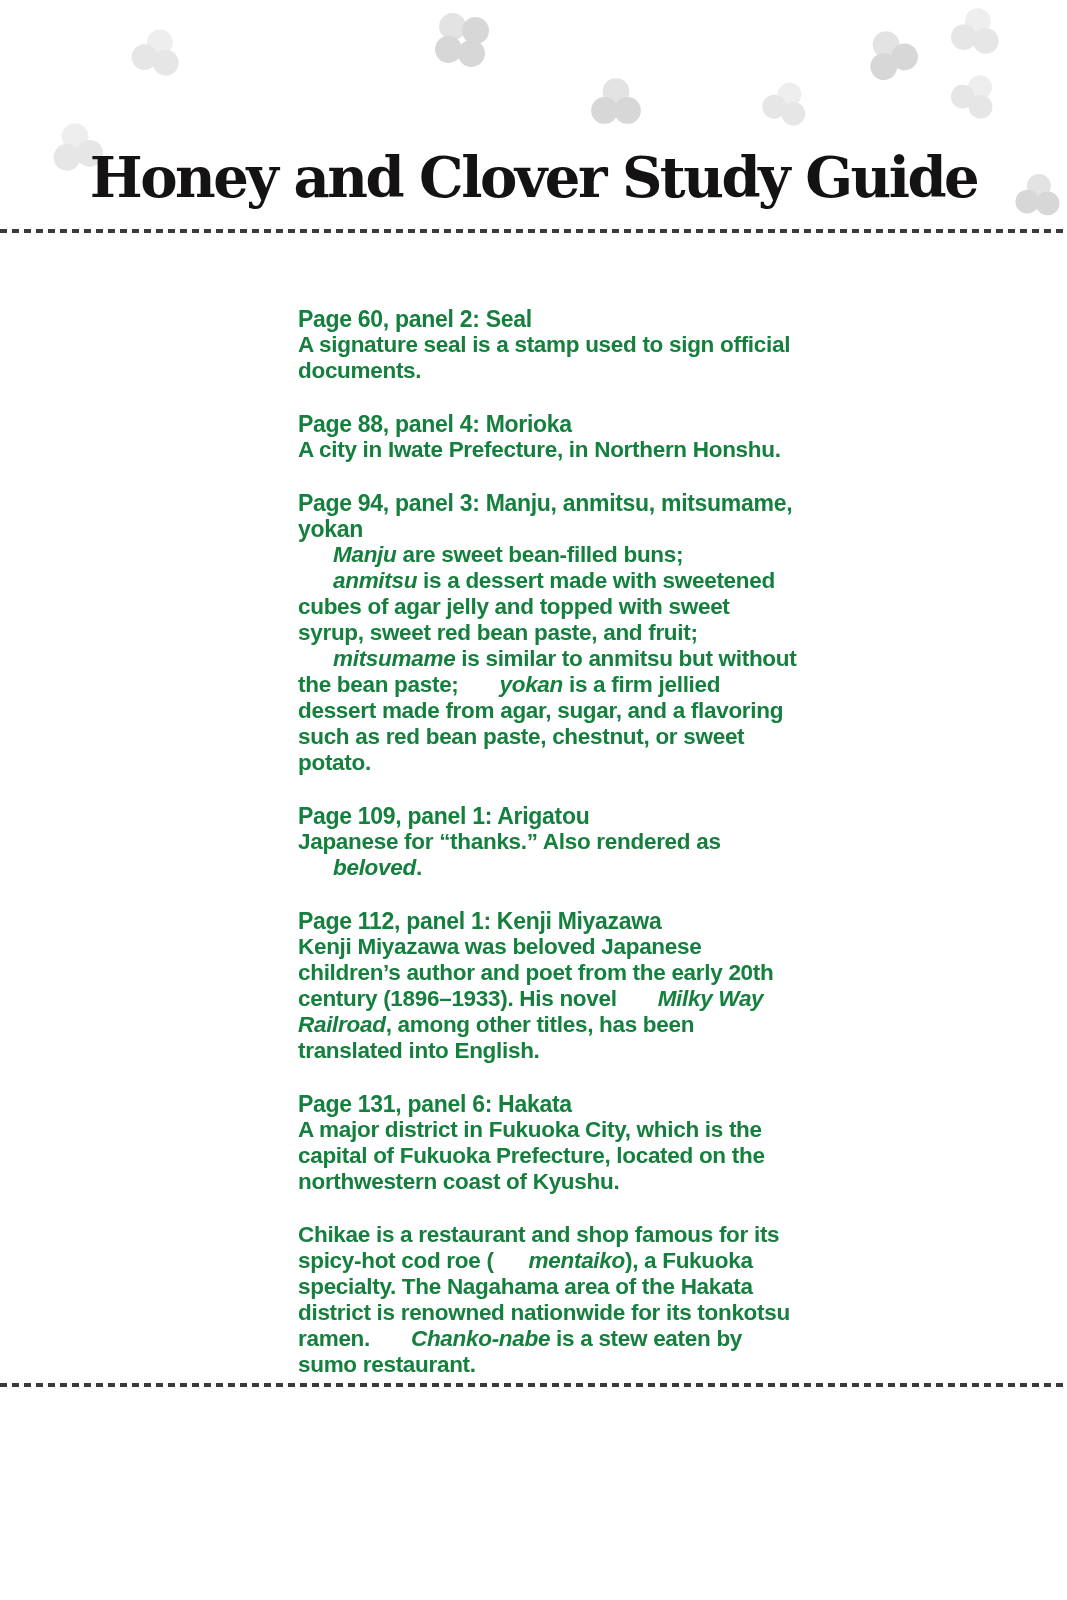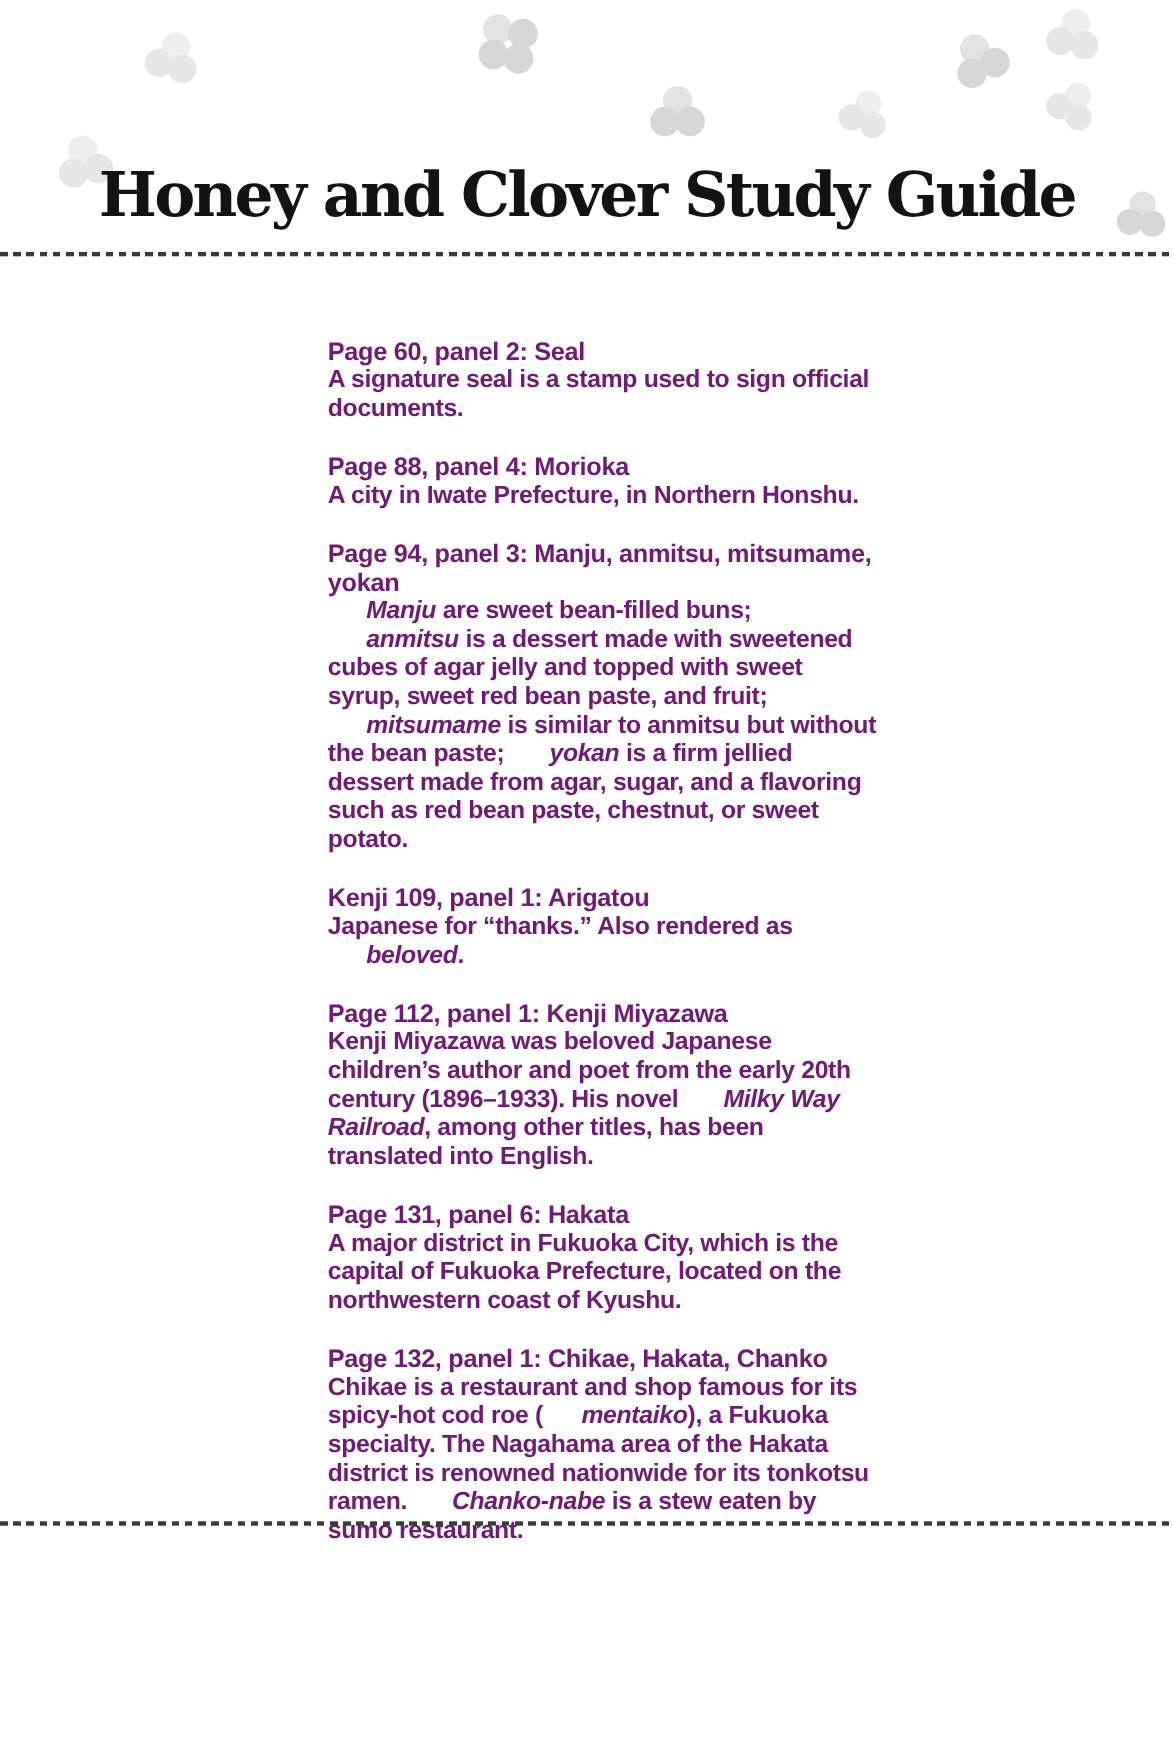--- a/index.html
+++ b/index.html
@@ -106,44 +106,43 @@
         <circle cx="17.1" cy="15.3" r="5.95" fill="#e6e6e6"></circle>
       </svg>
       <svg viewBox="0 0 24 24" class="clover" style="left: 1014px; top: 172px; width: 48px; height: 48px; transform: rotate(5deg);">
         <circle cx="12" cy="6.9" r="5.95" fill="#e3e3e3"></circle>
         <circle cx="6.9" cy="15.3" r="5.95" fill="#d7d7d7"></circle>
         <circle cx="17.1" cy="15.3" r="5.95" fill="#d7d7d7"></circle>
       </svg>
     </div>
   <h1 class="page-title" style="color: rgb(20, 18, 19);">Honey and Clover Study Guide</h1>
   <div class="separator top"></div>
-  <main class="entries" style="color: #701a75;">
+  <main class="entries" style="color: #15803d;">
       <section class="entry">
         <h2 class="entry-heading">Page 60, panel 2: Seal</h2>
         <p class="entry-body"><span>A signature seal is a stamp used to sign official documents.</span></p>
       </section>
       <section class="entry">
         <h2 class="entry-heading">Page 88, panel 4: Morioka</h2>
         <p class="entry-body"><span>A city in Iwate Prefecture, in Northern Honshu.</span></p>
       </section>
       <section class="entry">
         <h2 class="entry-heading">Page 94, panel 3: Manju,  anmitsu, mitsumame, yokan</h2>
         <p class="entry-body"><em>Manju</em><span> are sweet bean-filled buns; </span><em>anmitsu</em><span> is a dessert made with sweetened cubes of agar jelly and topped with sweet syrup, sweet red bean paste, and fruit; </span><em>mitsumame</em><span> is similar to anmitsu but without the bean paste; </span><em>yokan</em><span> is a firm jellied dessert made from agar, sugar, and a flavoring such as red bean paste, chestnut, or sweet potato.</span></p>
       </section>
       <section class="entry">
-        <h2 class="entry-heading">Kenji 109, panel 1: Arigatou</h2>
+        <h2 class="entry-heading">Page 109, panel 1: Arigatou</h2>
         <p class="entry-body"><span>Japanese for “thanks.” Also rendered as </span><em>beloved</em><span>.</span></p>
       </section>
       <section class="entry">
         <h2 class="entry-heading">Page 112, panel 1: Kenji Miyazawa</h2>
         <p class="entry-body"><span>Kenji Miyazawa was beloved Japanese children’s author and poet from the early 20th century (1896–1933). His novel </span><em>Milky Way Railroad</em><span>, among other titles, has been translated into English.</span></p>
       </section>
       <section class="entry">
         <h2 class="entry-heading">Page 131, panel 6: Hakata</h2>
         <p class="entry-body"><span>A major district in Fukuoka City, which is the capital of Fukuoka Prefecture, located on the northwestern coast of Kyushu.</span></p>
       </section>
       <section class="entry">
-        <h2 class="entry-heading">Page 132, panel 1: Chikae, Hakata, Chanko</h2>
         <p class="entry-body"><span>Chikae is a restaurant and shop famous for its spicy-hot cod roe (</span><em>mentaiko</em><span>), a Fukuoka specialty. The Nagahama area of the Hakata district is renowned nationwide for its tonkotsu ramen. </span><em>Chanko-nabe</em><span> is a stew eaten by sumo restaurant.</span></p>
       </section>
     </main>
   <div class="separator bottom"></div>
 </div>
 
 </body></html>

